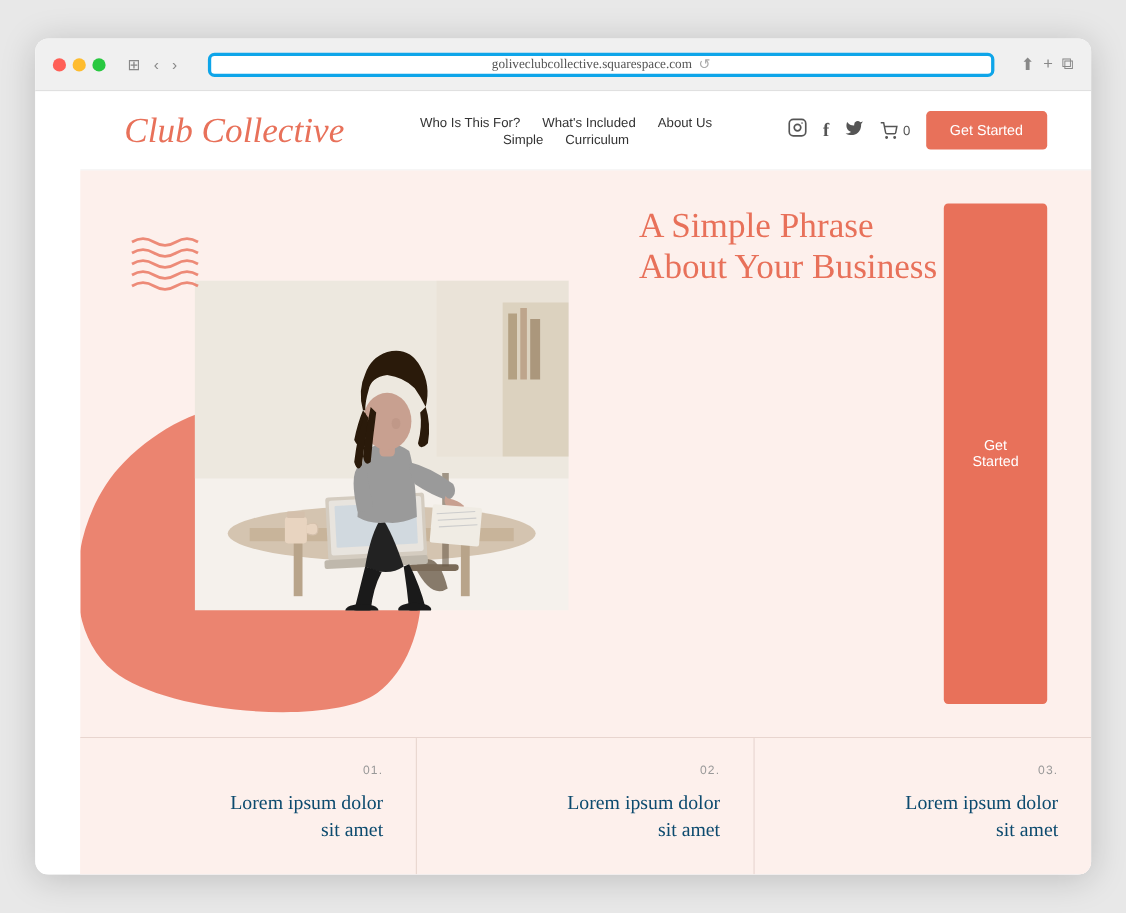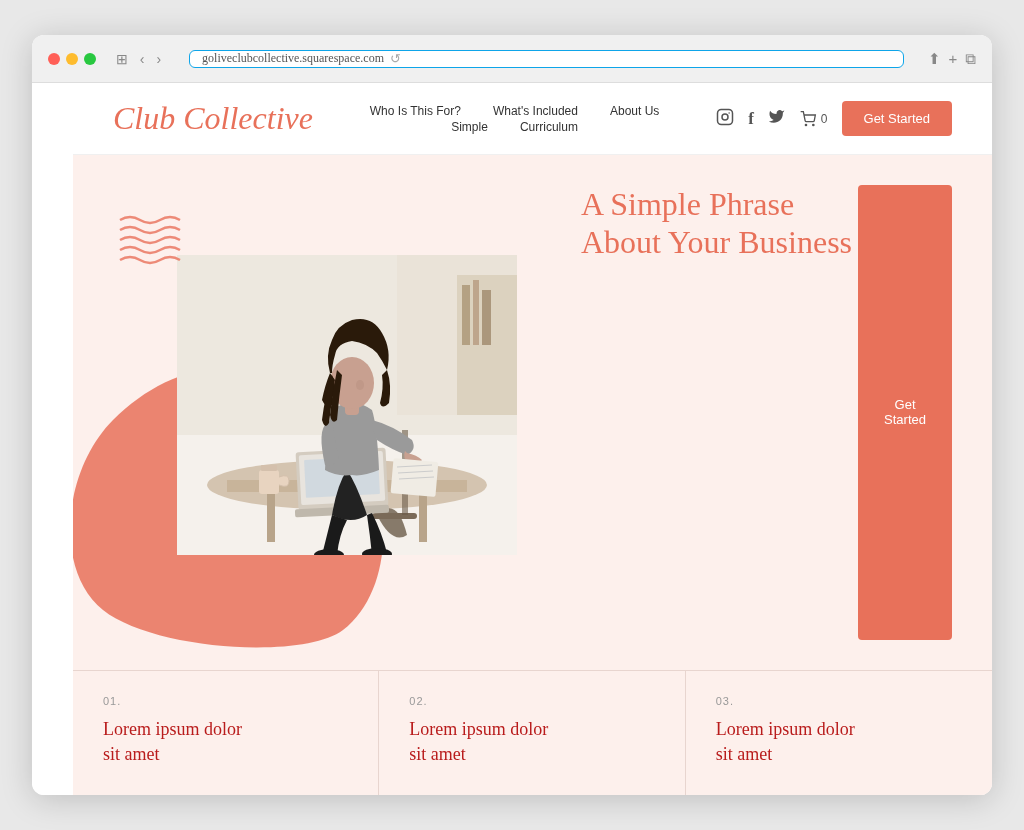--- a/index.html
+++ b/index.html
@@ -55,28 +55,29 @@
       border: none;
       color: #888;
       font-size: 14px;
       cursor: pointer;
       padding: 2px 4px;
     }
     .address-bar {
       flex: 1;
       margin: 0 16px;
       background: #fff;
-      border: 1px solid #0ea5e9;
+      border: 3px solid #0ea5e9;
       border-radius: 6px;
       padding: 0 12px;
       font-size: 12px;
       color: #555;
       text-align: center;
       display: flex;
       align-items: center;
+      justify-content: center;
       gap: 6px;
     }
     .browser-actions {
       display: flex;
       gap: 8px;
       align-items: center;
     }
     .browser-action-btn {
       background: none;
       border: none;
@@ -114,21 +115,21 @@
       font-family: Georgia, serif;
     }
     .site-nav {
       display: flex;
       flex-direction: column;
       align-items: center;
       gap: 2px;
     }
     .nav-row {
       display: flex;
-      gap: 32px;
+      gap: 20px;
       align-items: center;
     }
     .nav-link {
       font-size: 12px;
       color: #333;
       text-decoration: none;
       font-family: 'Arial', sans-serif;
       cursor: pointer;
     }
     .header-right {
@@ -232,34 +233,34 @@
     }
 
     .features-grid {
       display: grid;
       grid-template-columns: 1fr 1fr 1fr;
       background: #fdf0ec;
     }
 
     .feature-item {
       padding: 24px 30px 28px;
-      text-align: left;
+      text-align: right;
       border-right: 1px solid #e8d5cf;
     }
     .feature-item:last-child { border-right: none; }
     .feature-number {
       font-size: 11px;
       color: #999;
       font-family: Arial, sans-serif;
       margin-bottom: 10px;
       letter-spacing: 1px;
     }
     .feature-title {
       font-size: 18px;
-      color: #b91c1c;
+      color: #0c4a6e;
       font-family: Georgia, serif;
       font-weight: 400;
       line-height: 1.4;
     }
 
     
     .blob-svg { position: absolute; bottom: 0; left: 0; z-index: 1; }
   </style>
 </head>
 <body>

